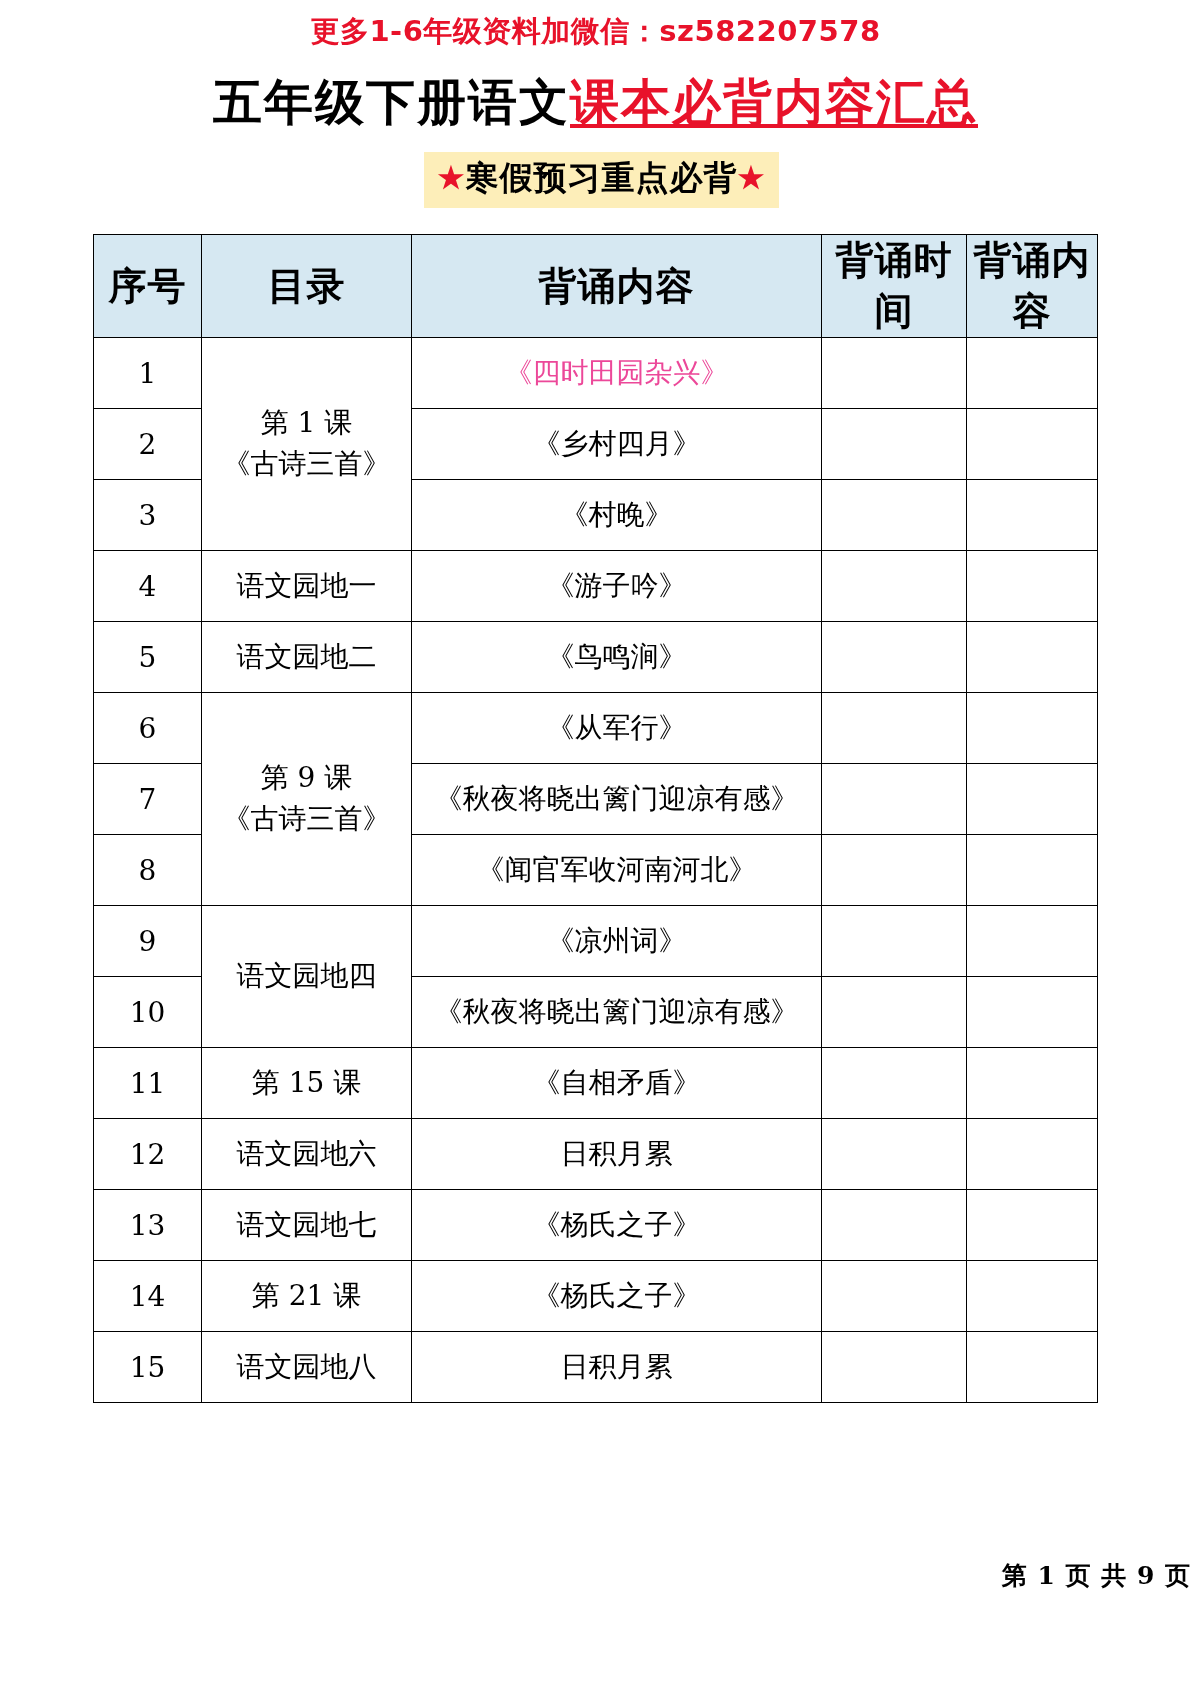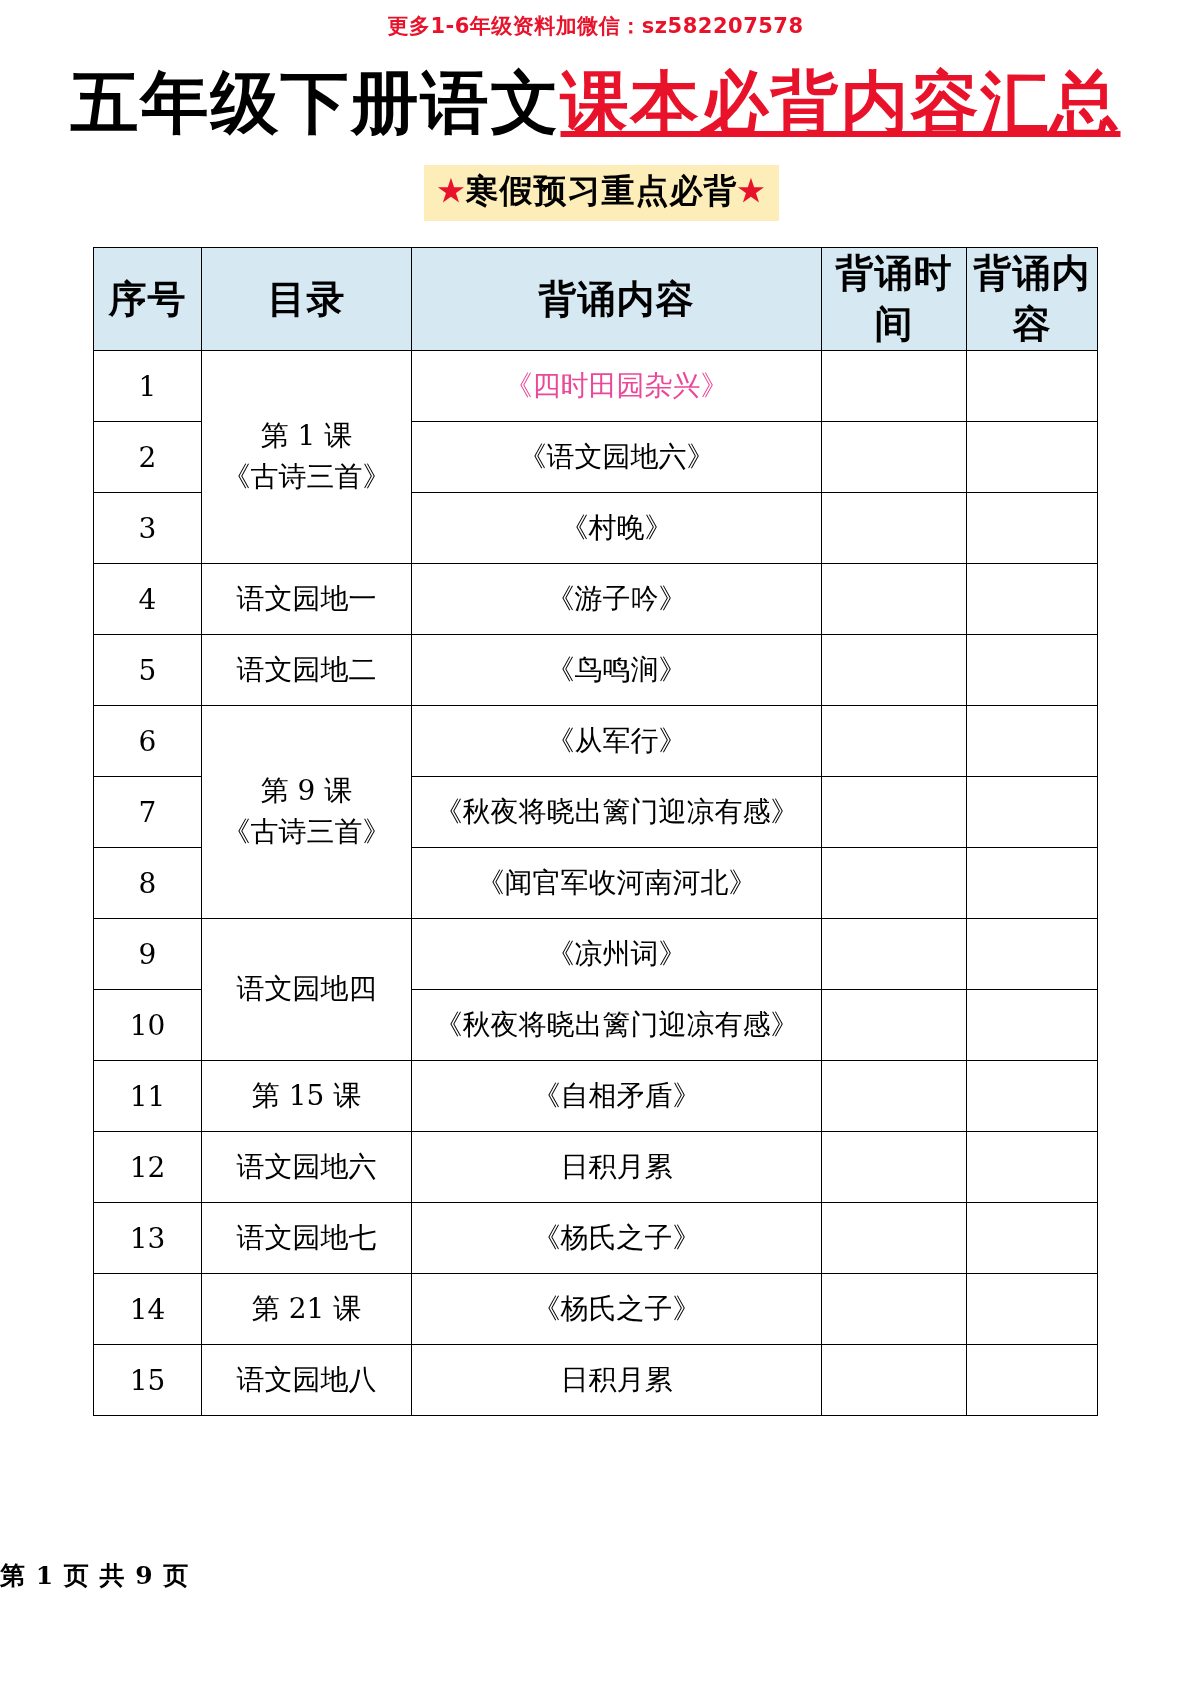--- a/index.html
+++ b/index.html
@@ -20,30 +20,30 @@
     height: 1684px;
     box-sizing: border-box;
     padding: 0;
     position: relative;
   }
   .promo {
     text-align: center;
     color: #e8122a;
     font-family: "DejaVu Sans", "Liberation Sans", sans-serif;
     font-weight: bold;
-    font-size: 21px;
+    font-size: 29px;
     letter-spacing: 0.5px;
     padding-top: 12px;
   }
   .title-line {
     text-align: center;
     margin-top: 18px;
     white-space: nowrap;
     font-weight: bold;
-    font-size: 68px;
+    font-size: 49px;
     letter-spacing: 2px;
   }
   .title-black {
     color: #000;
     font-family: "DejaVu Serif", "Liberation Serif", serif;
   }
   .title-red {
     color: #e8122a;
     font-family: "DejaVu Serif", "Liberation Serif", serif;
     text-decoration: underline;
@@ -107,21 +107,21 @@
     line-height: 1.45;
   }
   .content-small {
     font-size: 26px;
   }
   .footer {
     position: absolute;
     left: 0;
     right: 0;
     bottom: 92px;
-    text-align: left;
+    text-align: right;
     font-size: 25px;
     font-weight: bold;
     font-family: "DejaVu Serif", "Liberation Serif", serif;
     letter-spacing: 1px;
   }
 </style>
 </head>
 <body>
 
 <div class="page">
@@ -158,21 +158,21 @@
     <tbody id="table-body">
         <tr>
           <td class="num">1</td>
           <td class="cat" rowspan="3">第 1 课<br>《古诗三首》</td>
           <td style="color: #ec4899;">《四时田园杂兴》</td>
           <td></td>
           <td></td>
         </tr>
         <tr>
           <td class="num">2</td>
-          <td>《语文园地六》</td>
+          <td>《乡村四月》</td>
           <td></td>
           <td></td>
         </tr>
         <tr>
           <td class="num">3</td>
           <td>《村晚》</td>
           <td></td>
           <td></td>
         </tr>
         <tr>

